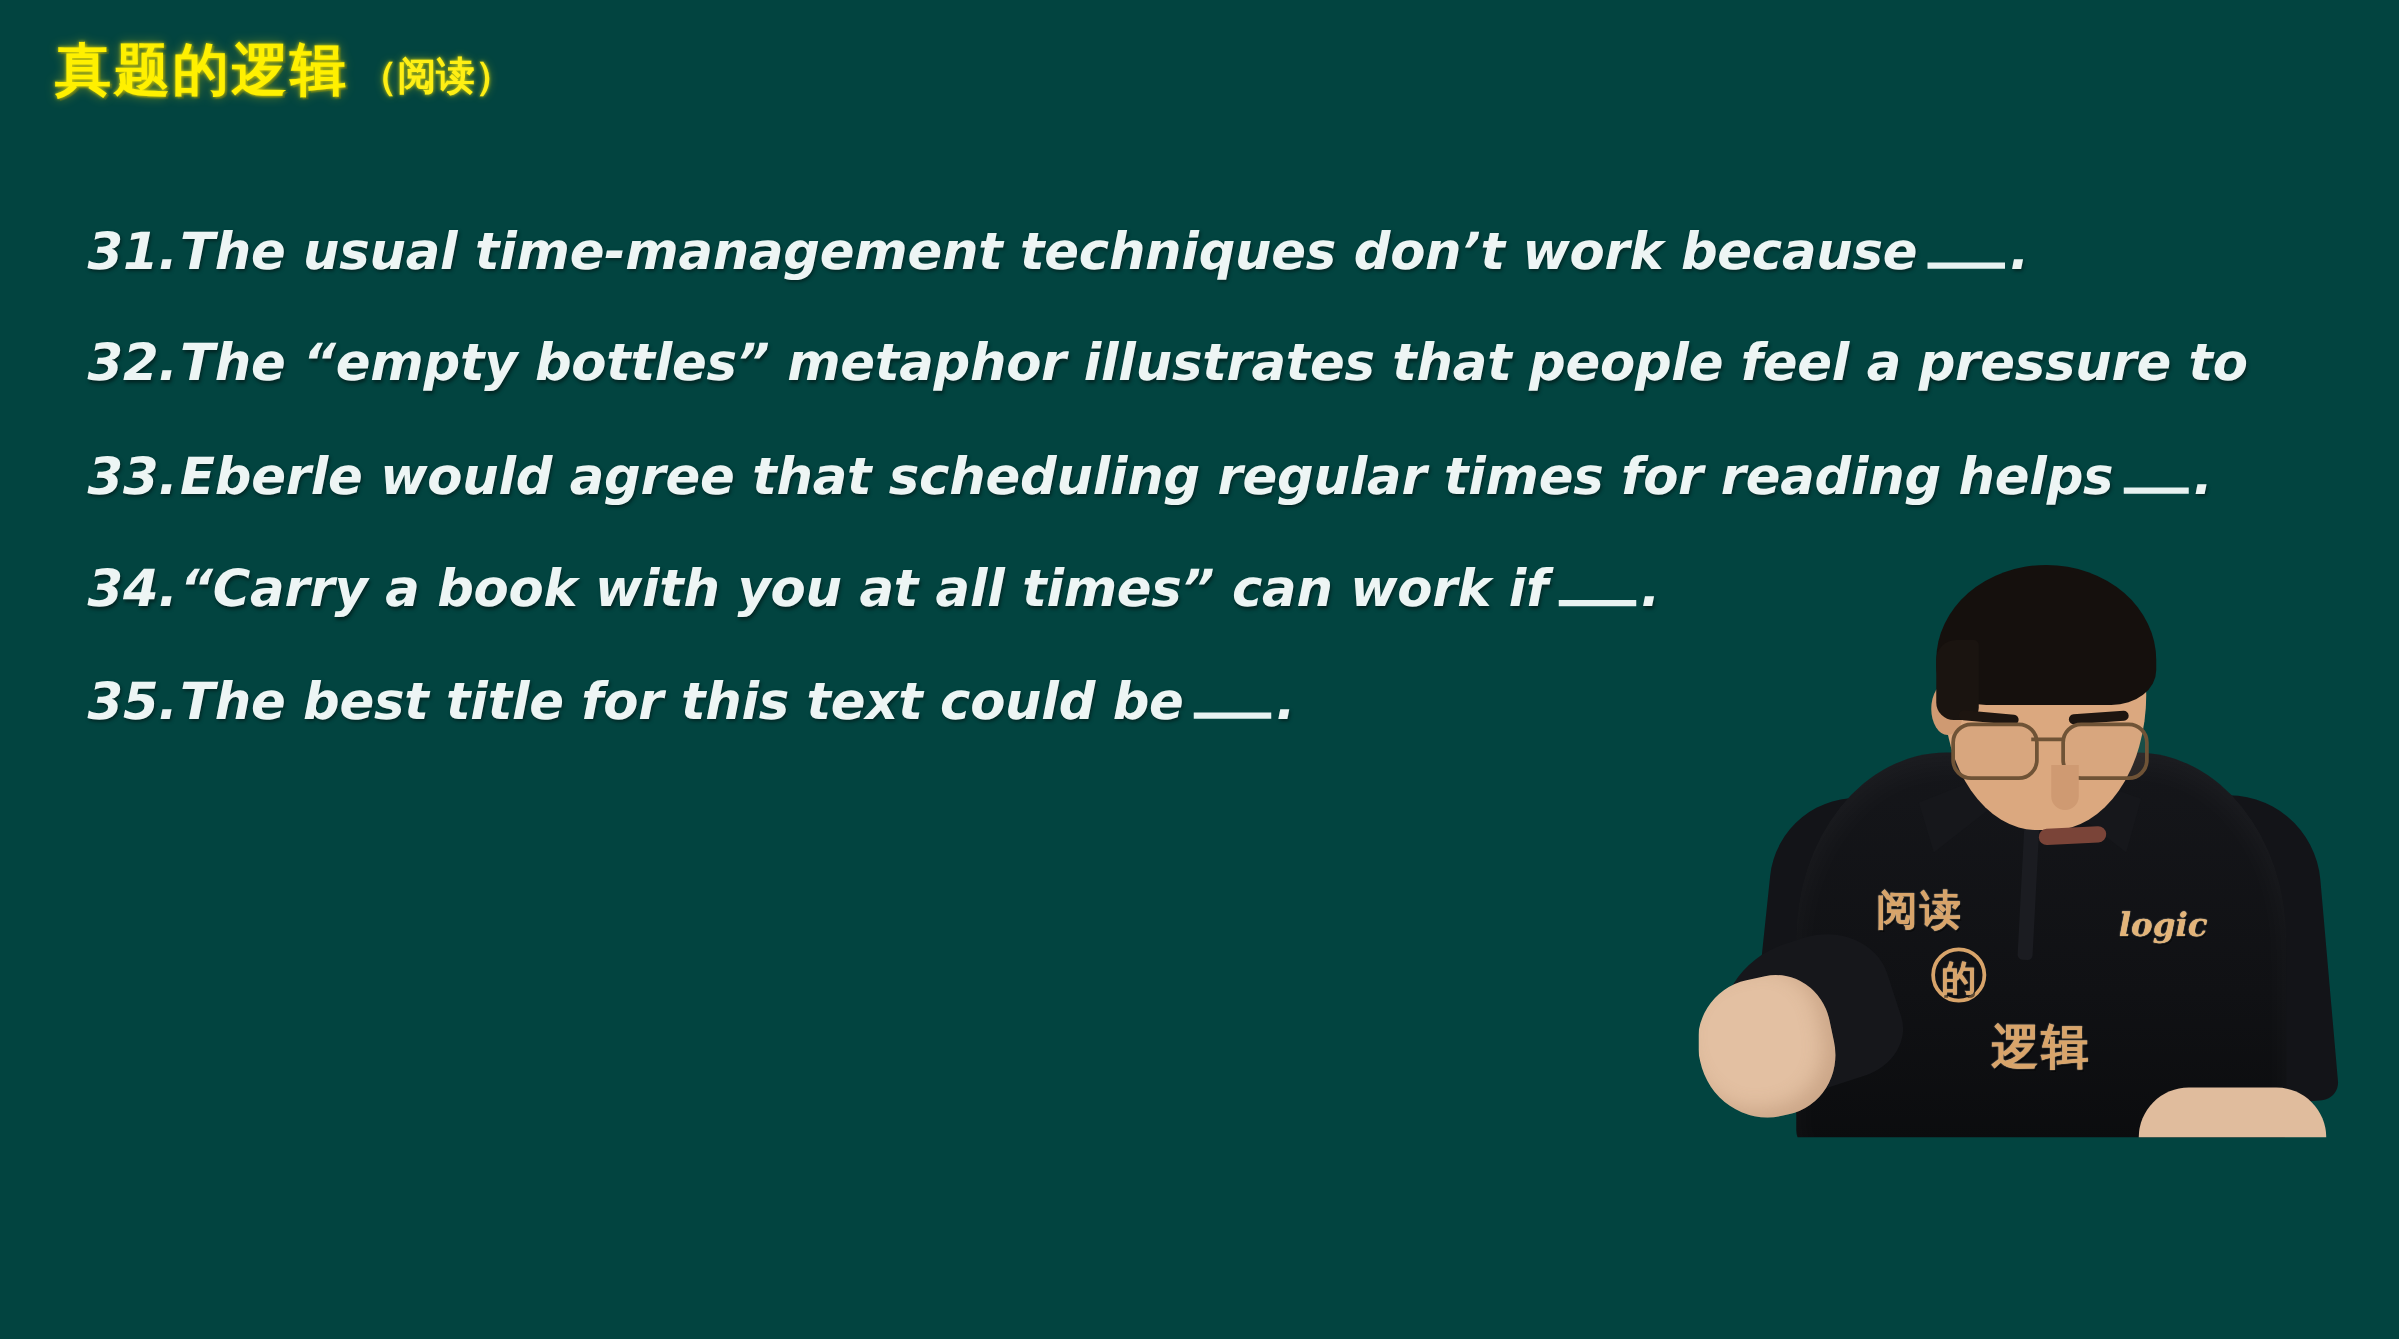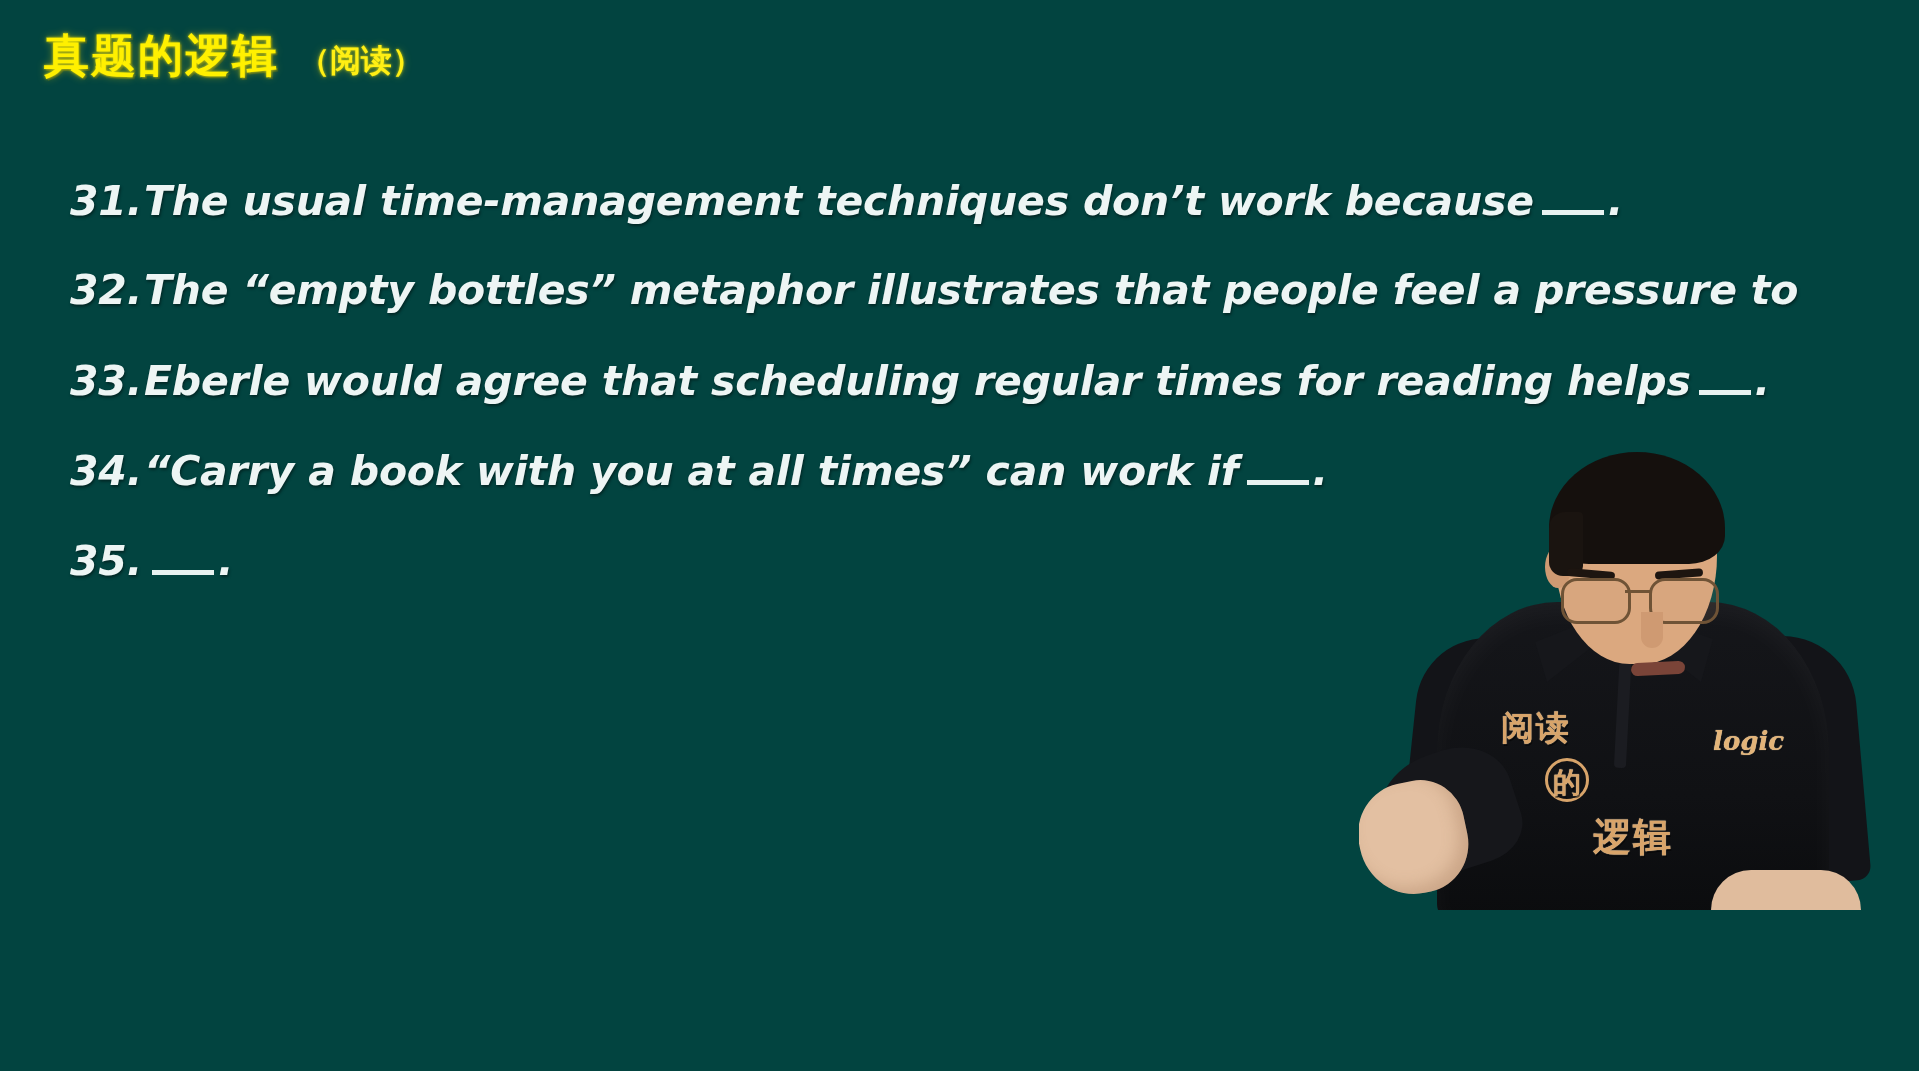--- a/index.html
+++ b/index.html
@@ -40,21 +40,21 @@
     text-shadow:
       0 0 3px rgba(255,240,0,0.85),
       0 0 9px rgba(255,230,0,0.45),
       2px 2px 0 rgba(120,110,0,0.30);
   }
   .title-sub {
     font-family: "DejaVu Sans", "Liberation Sans", sans-serif;
     font-weight: bold;
     font-size: 31px;
     color: #ffef14;
-    margin-left: 20px;
+    margin-left: 8px;
     text-shadow:
       0 0 3px rgba(255,240,0,0.80),
       0 0 8px rgba(255,230,0,0.40);
   }
 
   
   .questions {
     position: absolute;
     left: 70px;
     top: 176px;
@@ -332,21 +332,20 @@
   }
   .shirt-logic {
     position: absolute;
     left: 196px;
     top: 20px;
     font-family: "DejaVu Serif", "Liberation Serif", serif;
     font-style: italic;
     font-size: 26px;
     color: #e3b479;
     text-shadow: 0 0 1px #f6e6cb, 1px 1px 0 rgba(0,0,0,0.5);
-    margin-left: 18px;
   }
 </style>
 </head>
 <body>
 
 <div id="slide" style="background: rgb(2, 68, 64);">
 
   <div class="title-row">
     <span class="title-main">真题的逻辑</span>
     <span class="title-sub">（阅读）</span>
@@ -376,20 +375,21 @@
 
     <div class="q-line">
       <span class="q-num">34.</span>
       <span class="q-text">“Carry a book with you at all times” can work if</span>
       <span class="blank"></span>
       <span class="q-text">.</span>
     </div>
 
     <div class="q-line">
       <span class="q-num">35.</span>
+      <span class="q-text">The best title for this text could be</span>
       <span class="blank"></span>
       <span class="q-text">.</span>
     </div>
 
   </div>
 
   <div id="presenter">
     <div class="shoulder-l"></div>
     <div class="shoulder-r"></div>
     <div class="neck"></div>

